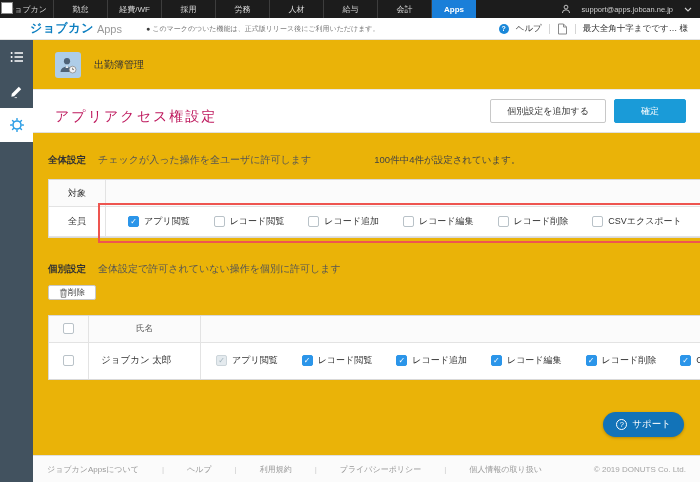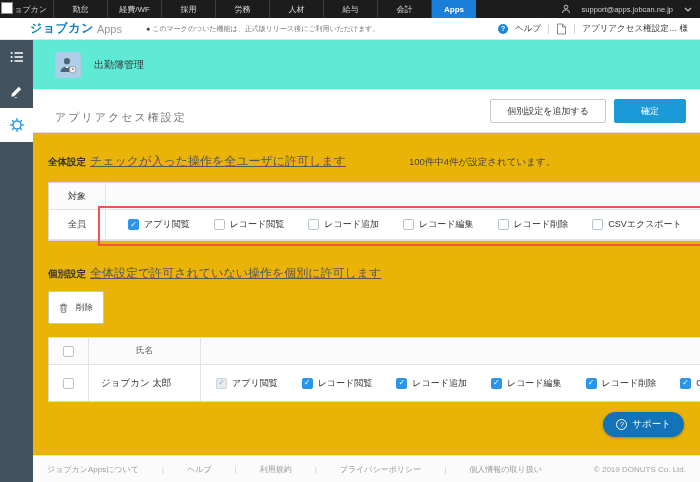--- a/index.html
+++ b/index.html
@@ -26,55 +26,55 @@
   .help-link { cursor:pointer; color:#333; }
   .user-name { color:#333; }
 
   
   .sidebar { position:absolute; top:40px; left:0; bottom:0; width:33px; background:#42525f; z-index:3; }
   .side-item { height:34px; display:flex; align-items:center; justify-content:center; cursor:pointer; }
   .side-item.active { background:#fff; }
 
   
   .main { position:absolute; top:40px; left:33px; right:0; bottom:0; display:flex; flex-direction:column; }
-  .appbar { height:50px; background:#5eead4; border-bottom:1px solid #e8e8e8; display:flex; align-items:center; gap:13px; padding-left:22px; }
+  .appbar { height:50px; background:#eab308; border-bottom:1px solid #e8e8e8; display:flex; align-items:center; gap:13px; padding-left:22px; }
   .app-icon { width:26px; height:26px; border-radius:3px; background:#aecde8; display:flex; align-items:center; justify-content:center; position:relative; }
   .app-name { font-size:10px; color:#333; }
   .pagehdr { height:43px; background:#fff; border-bottom:1px solid #e0e0e0; display:flex; align-items:center; padding:0 14px 0 22px; }
-  .page-title { font-size:11px; color:#737373; letter-spacing:2px; font-weight:500;margin-top:12px; }
+  .page-title { font-size:14px; color:#be185d; letter-spacing:2px; font-weight:500;margin-top:12px; }
   .hdr-btns { margin-left:auto; display:flex; gap:8px; }
   .btn { height:24px; font-size:9px; border-radius:2px; display:flex; align-items:center; justify-content:center; padding:0 16px; cursor:pointer; white-space:nowrap; }
   .btn.outline { background:#fff; border:1px solid #c8c8c8; color:#333; }
   .btn.primary { background:#1a9bd8; border:1px solid #1a9bd8; color:#fff; min-width:72px; }
 
   .content { flex:1; background:#eab308; position:relative; padding:20px 0 0 15px; overflow:hidden; }
   .sec-head { display:flex; align-items:baseline; }
   .sec-label { font-size:9.5px; font-weight:bold; color:#333; }
-  .sec-desc { font-size:12px; color:#555; margin-left:4px;text-decoration:underline; }
+  .sec-desc { font-size:10px; color:#555; margin-left:12px; }
   .count-info { font-size:9.5px; color:#444; margin-left:63px; }
 
   .table { width:780px; background:#fff; border:1px solid #d9d9d9; position:relative; margin-top:12px; }
   .trow { display:flex; align-items:stretch; border-bottom:1px solid #e3e3e3; }
   .trow:last-child { border-bottom:none; }
   .cell { display:flex; align-items:center; }
   .hrow { height:27px; background:#fbfbfb; }
   .hcell { justify-content:center; font-size:8.5px; color:#555; }
   .c-target { width:57px; border-right:1px solid #e3e3e3; justify-content:center; font-size:9px; color:#333; flex:0 0 auto; }
   .c-perms { flex:1; padding-left:22px; gap:24px; }
   .grow2 { height:30px; }
   .red-highlight { position:absolute; left:49px; top:23px; height:40px; width:760px; border:2px solid #ee5550; pointer-events:none; z-index:2; }
 
   .perm-item { display:inline-flex; align-items:center; gap:5px; white-space:nowrap; }
   .perm-label { font-size:9px; color:#333; }
   .cb { width:11px; height:11px; border:1px solid #b9c2c8; background:#fff; border-radius:2px; display:inline-flex; align-items:center; justify-content:center; font-size:8px; line-height:1; color:#fff; flex:0 0 auto; cursor:pointer; }
   .cb.on { background:#2b95e9; border-color:#2b95e9; }
   .cb.dis { background:#e4eaee; border-color:#ccd5da; color:#9fb0ba; cursor:default; }
 
   .sec2 { margin-top:24px; }
-  .del-btn { margin-top:9px; height:33px; background:#fff; border:1px solid #c8c8c8; border-radius:2px; display:inline-flex; align-items:center; gap:8px; padding:0 10px; font-size:8.5px; color:#444; cursor:pointer; }
+  .del-btn { margin-top:9px; height:15px; background:#fff; border:1px solid #c8c8c8; border-radius:2px; display:inline-flex; align-items:center; gap:0; padding:0 10px; font-size:8.5px; color:#444; cursor:pointer; }
 
   .table2 { margin-top:13px; }
   .c-check { width:40px; justify-content:center; border-right:1px solid #e3e3e3; flex:0 0 auto; }
   .c-name { width:112px; border-right:1px solid #e3e3e3; font-size:9.5px; color:#333; padding-left:12px; flex:0 0 auto; }
   .c-name.hcell { justify-content:center; padding-left:0; font-size:8.5px; color:#555;font-family:Liberation Mono, monospace; }
   .irow { height:36px; }
   .c-perms2 { flex:1; padding-left:15px; gap:24px; }
 
   .support-btn { position:absolute; right:16px; bottom:18px; height:25px; background:#1273b8; border-radius:13px; display:flex; align-items:center; gap:5px; padding:0 13px; color:#fff; font-size:9.5px; cursor:pointer; box-shadow:0 1px 3px rgba(0,0,0,.25); }
   .qc { width:11px; height:11px; border:1px solid #fff; border-radius:50%; display:inline-flex; align-items:center; justify-content:center; font-size:7.5px; }
@@ -122,21 +122,21 @@
   </span>
   <div class="hdr-right">
     <span class="qmark-blue">?</span>
     <span class="help-link">ヘルプ</span>
     <span class="vdiv"></span>
     <svg width="11" height="12" viewBox="0 0 11 12">
         <path d="M1.5 1 h5 l3 3 v7 h-8 z" fill="none" stroke="#8a8a8a" stroke-width="1"></path>
         <path d="M6.5 1 v3 h3" fill="none" stroke="#8a8a8a" stroke-width="1"></path>
       </svg>
     <span class="vdiv"></span>
-    <span class="user-name">アプリアクセス権設定… 様</span>
+    <span class="user-name">最大全角十字までです… 様</span>
   </div>
 </div>
 
 <div class="sidebar">
   <div class="side-item">
     <svg width="16" height="16" viewBox="0 0 16 16">
         <g stroke="#fff" stroke-width="1.5">
           <line x1="5.5" y1="4" x2="14" y2="4"></line>
           <line x1="5.5" y1="8" x2="14" y2="8"></line>
           <line x1="5.5" y1="12" x2="14" y2="12"></line>

